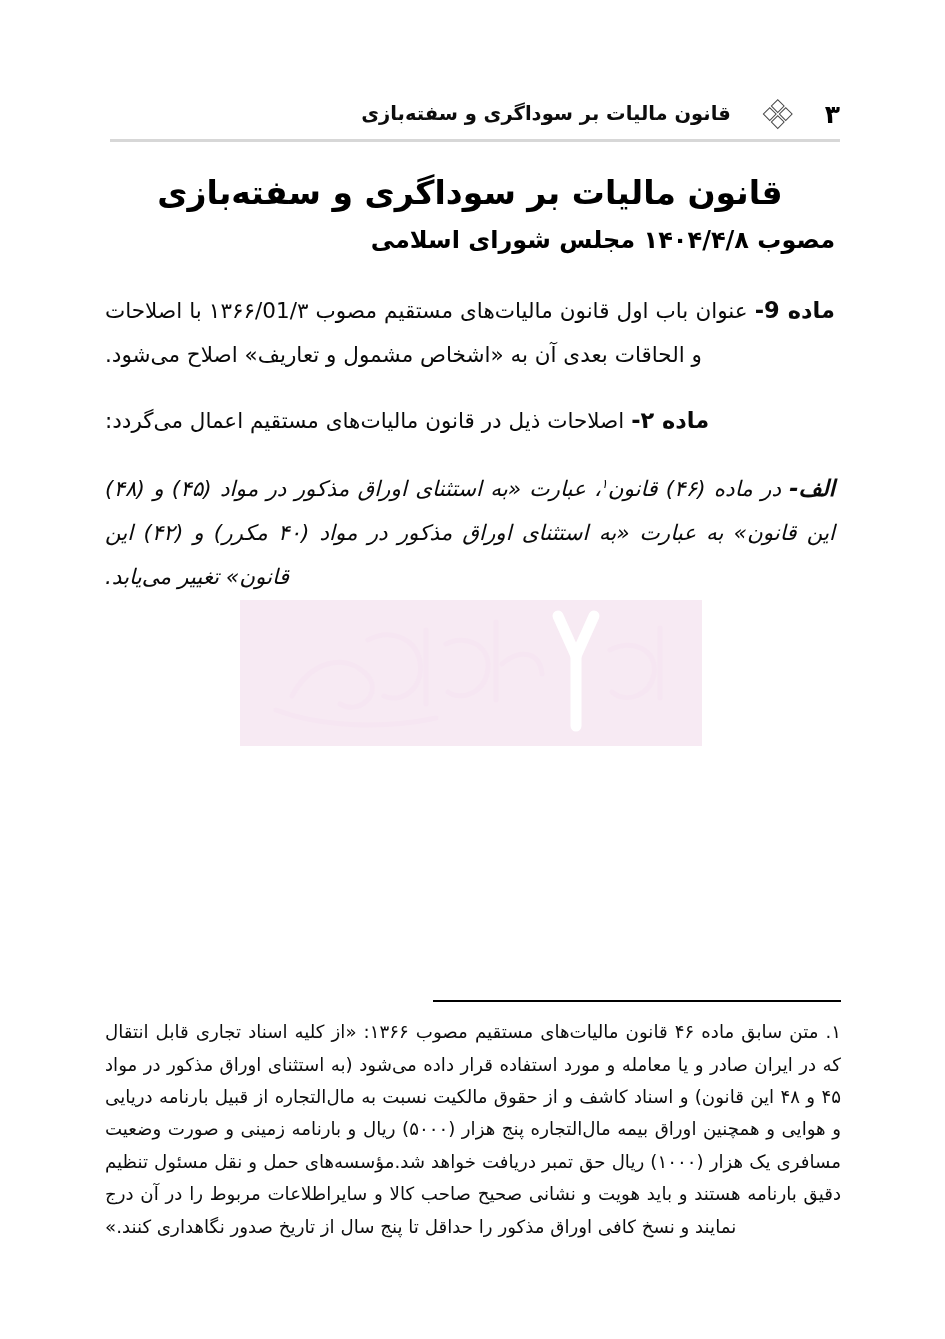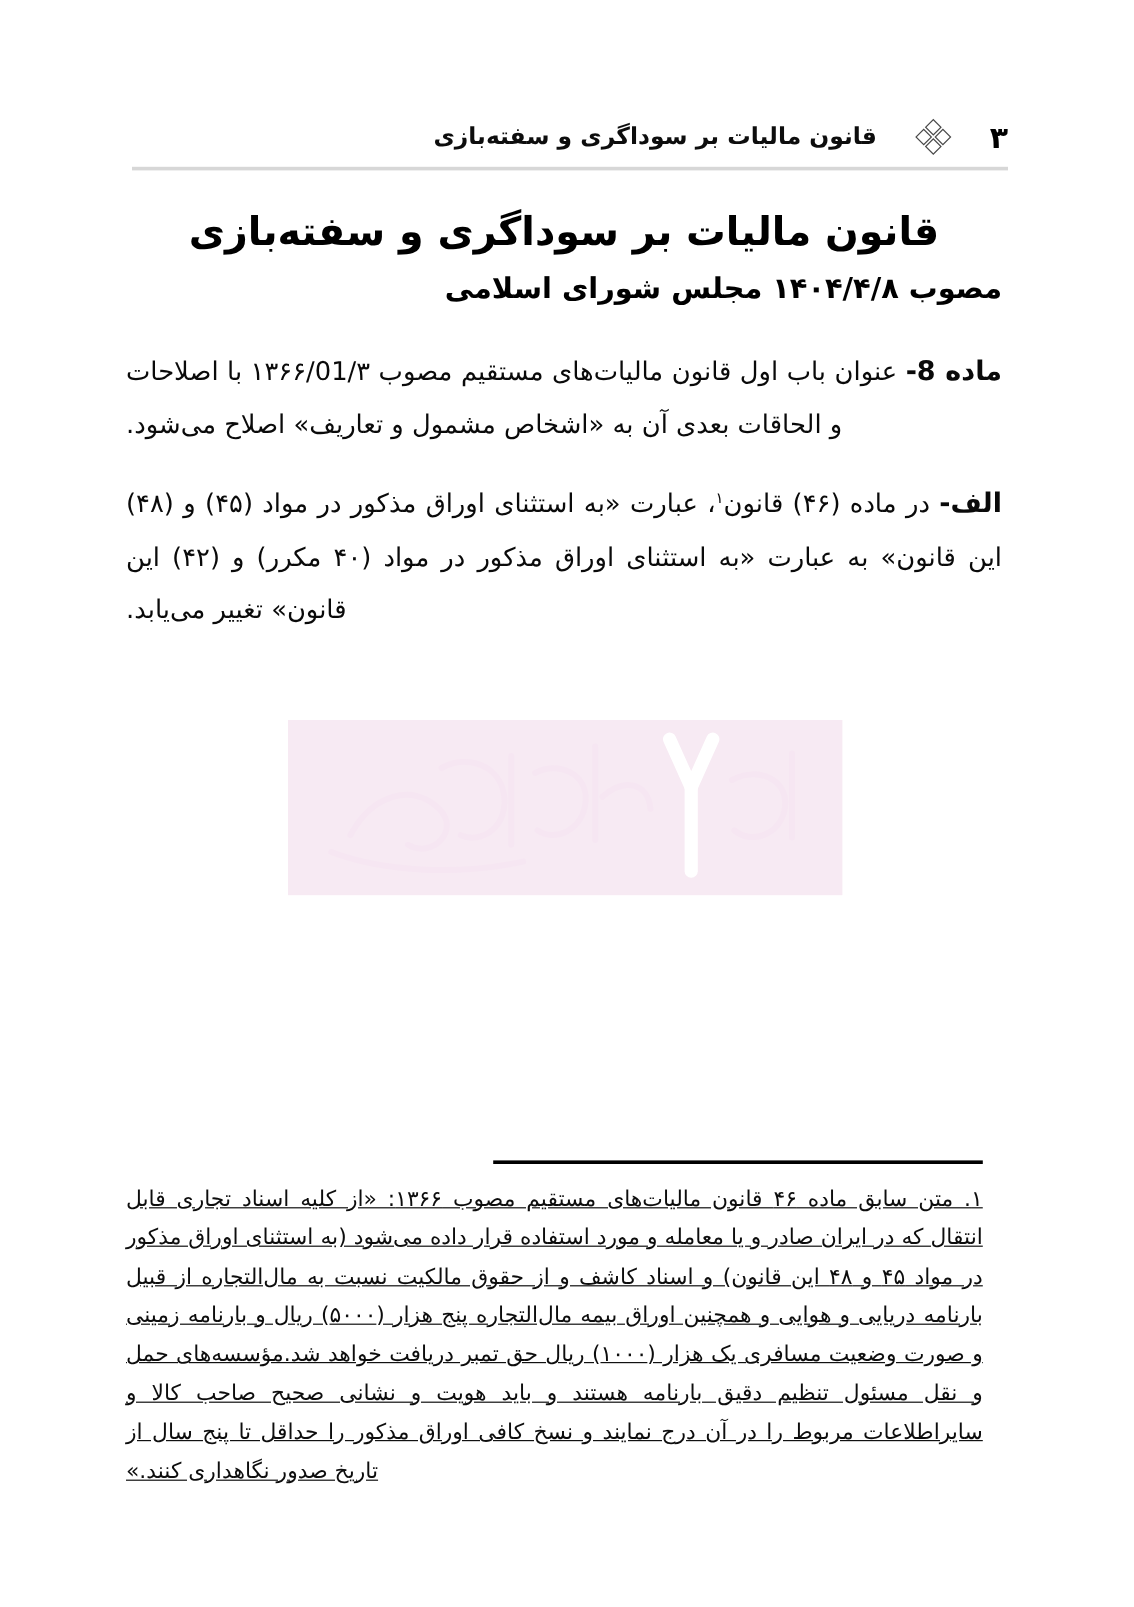--- a/index.html
+++ b/index.html
@@ -132,37 +132,37 @@
     z-index: 2;
   }
 
   .article .lead {
     font-weight: 700;
     font-size: 22.5px;
   }
 
   .article.clause {
     margin-bottom: 0;
+    font-style: italic;
   }
 
   sup.fn-ref {
     font-size: 0.58em;
     vertical-align: super;
     line-height: 0;
     font-weight: 400;
   }
 
   
   .footnote-zone {
     position: absolute;
     bottom: 96px;
-    right: 126px;
+    right: 104px;
     left: 105px;
     z-index: 2;
-    text-decoration: underline;
   }
 
   .footnote-rule {
     width: 408px;
     height: 2.5px;
     background: #000000;
     margin: 0 auto 14px 0;
     margin-right: 0;
     margin-left: auto;
   }
@@ -215,23 +215,26 @@
     </svg>
   </div>
 
   <div class="body-area">
 
     <h1 class="doc-title">قانون مالیات بر سوداگری و سفته‌بازی</h1>
 
     <h2 class="doc-subtitle">مصوب ۱۴۰۴/۴/۸ مجلس شورای اسلامی</h2>
 
     <p class="article">
-      <span class="lead">ماده 8-</span><span> عنوان باب اول قانون مالیات‌های مستقیم مصوب ۱۳۶۶/01/۳ با اصلاحات و الحاقات بعدی آن به «اشخاص مشمول و تعاریف» اصلاح می‌شود.</span>
+      <span class="lead">ماده 9-</span><span> عنوان باب اول قانون مالیات‌های مستقیم مصوب ۱۳۶۶/01/۳ با اصلاحات و الحاقات بعدی آن به «اشخاص مشمول و تعاریف» اصلاح می‌شود.</span>
     </p>
 
+    <p class="article">
+      <span class="lead">ماده ۲-</span><span> اصلاحات ذیل در قانون مالیات‌های مستقیم اعمال می‌گردد:</span>
+    </p>
 
     <p class="article clause">
       <span class="lead">الف-</span><span> در ماده (۴۶) قانون</span><sup class="fn-ref">۱</sup><span>، عبارت «به استثنای اوراق مذکور در مواد (۴۵) و (۴۸) این قانون» به عبارت «به استثنای اوراق مذکور در مواد (۴۰ مکرر) و (۴۲) این قانون» تغییر می‌یابد.</span>
     </p>
 
   </div>
 
   <div class="footnote-zone">
     <div class="footnote-rule"></div>
     <p class="footnote-text">۱. متن سابق ماده ۴۶  قانون مالیات‌های مستقیم مصوب ۱۳۶۶: «از کلیه اسناد تجاری قابل انتقال که در ایران صادر و یا معامله و مورد استفاده قرار داده می‌شود (به استثنای اوراق مذکور در مواد ۴۵ و ۴۸ این قانون) و اسناد کاشف و از حقوق مالکیت نسبت به مال‌التجاره از قبیل بارنامه دریایی و هوایی و همچنین اوراق بیمه مال‌التجاره پنج هزار (۵۰۰۰) ریال و بارنامه زمینی و صورت وضعیت مسافری یک هزار (۱۰۰۰) ریال حق تمبر دریافت خواهد شد.مؤسسه‌های حمل و نقل مسئول تنظیم دقیق بارنامه هستند و باید هویت و نشانی صحیح صاحب کالا و سایراطلاعات مربوط را در آن درج نمایند و نسخ کافی اوراق مذکور را حداقل تا پنج سال از تاریخ صدور نگاهداری کنند.»</p>

